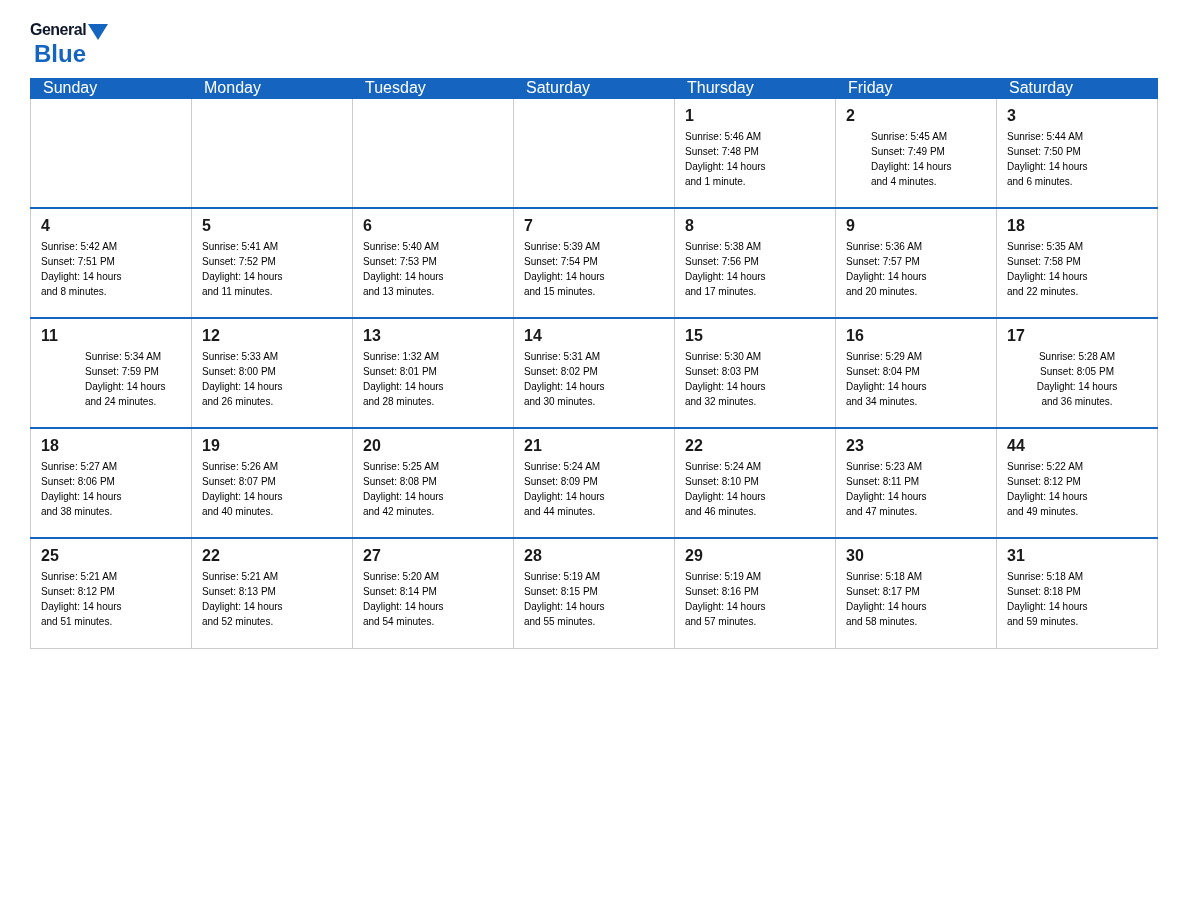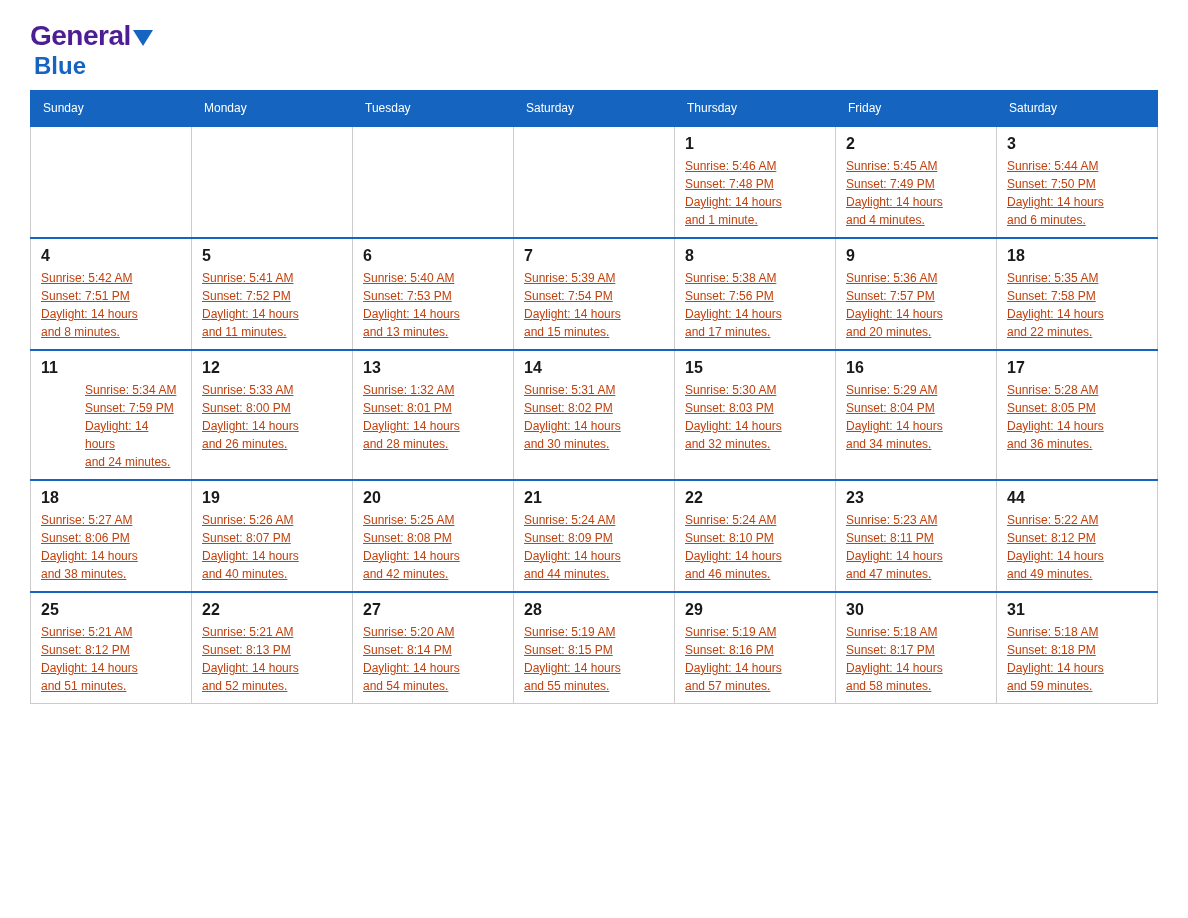--- a/index.html
+++ b/index.html
@@ -41,47 +41,46 @@
       margin-top: 4px;
     }
     .calendar {
       width: 100%;
       border-collapse: collapse;
       margin-top: 10px;
     }
     .calendar th {
       background-color: #1565c0;
       color: #fff;
-      font-size: 12px;
+      font-size: 16px;
       font-weight: normal;
-      padding: 10px 12px;
+      padding: 0 12px;
       text-align: left;
       border: 1px solid #1565c0;
     }
     .calendar td {
       width: calc(100% / 7);
       vertical-align: top;
       padding: 8px 10px;
       border: 1px solid #ccc;
       font-size: 13px;
       color: #333;
       height: 110px;
     }
     .day-number {
       font-size: 16px;
       font-weight: bold;
       color: #1a1a1a;
       display: block;
       margin-bottom: 4px;
     }
     .day-info {
-      font-size: 12px;
-      color: #c2410c;
+      font-size: 10px;
+      color: #000000;
       line-height: 1.5;
-      text-decoration: underline;
     }
     .empty-cell {
       background: #fff;
     }
     tr.week-row td {
       border-top: 2px solid #1565c0;
     }
     .logo-wrap {
       display: flex;
       flex-direction: column;
@@ -96,21 +95,21 @@
       align-items: flex-start;
       margin-left: 4px;
     }
   </style>
 </head>
 <body>
 
 <div class="header">
   <div class="logo-wrap">
     <div class="logo-line1">
-      <span style="font-size:28px;font-weight:bold;color:#4c1d95;letter-spacing:-0.5px;">General</span>
+      <span style="font-size:16px;font-weight:bold;color:#0f172a;letter-spacing:-0.5px;">General</span>
       <div class="logo-triangle"></div>
     </div>
     <div class="logo-line2">
       <span style="font-size:24px;font-weight:bold;color:#1565c0;">Blue</span>
     </div>
   </div>
   <div class="title-section">
     <div class="month-year"></div>
     <div class="location"></div>
   </div>
@@ -136,21 +135,21 @@
         <td class="empty-cell"></td>
         <td>
           <span class="day-number">1</span>
           <div class="day-info" style="white-space: pre-line;">Sunrise: 5:46 AM
 Sunset: 7:48 PM
 Daylight: 14 hours
 and 1 minute.</div>
         </td>
         <td>
           <span class="day-number">2</span>
-          <div class="day-info" style="white-space: pre-line;">Sunrise: 5:45 AM
+          <div class="day-info" style="white-space: pre-line; margin-left: 25px;">Sunrise: 5:45 AM
 Sunset: 7:49 PM
 Daylight: 14 hours
 and 4 minutes.</div>
         </td>
         <td>
           <span class="day-number">3</span>
           <div class="day-info" style="white-space: pre-line;">Sunrise: 5:44 AM
 Sunset: 7:50 PM
 Daylight: 14 hours
 and 6 minutes.</div>
@@ -245,21 +244,21 @@
         </td>
         <td>
           <span class="day-number">16</span>
           <div class="day-info" style="white-space: pre-line;">Sunrise: 5:29 AM
 Sunset: 8:04 PM
 Daylight: 14 hours
 and 34 minutes.</div>
         </td>
         <td>
           <span class="day-number">17</span>
-          <div class="day-info" style="white-space: pre-line;">Sunrise: 5:28 AM
+          <div class="day-info" style="white-space: pre-line; text-align: center;">Sunrise: 5:28 AM
 Sunset: 8:05 PM
 Daylight: 14 hours
 and 36 minutes.</div>
         </td>
       </tr>
       <tr class="week-row">
         <td>
           <span class="day-number">18</span>
           <div class="day-info" style="white-space: pre-line;">Sunrise: 5:27 AM
 Sunset: 8:06 PM

